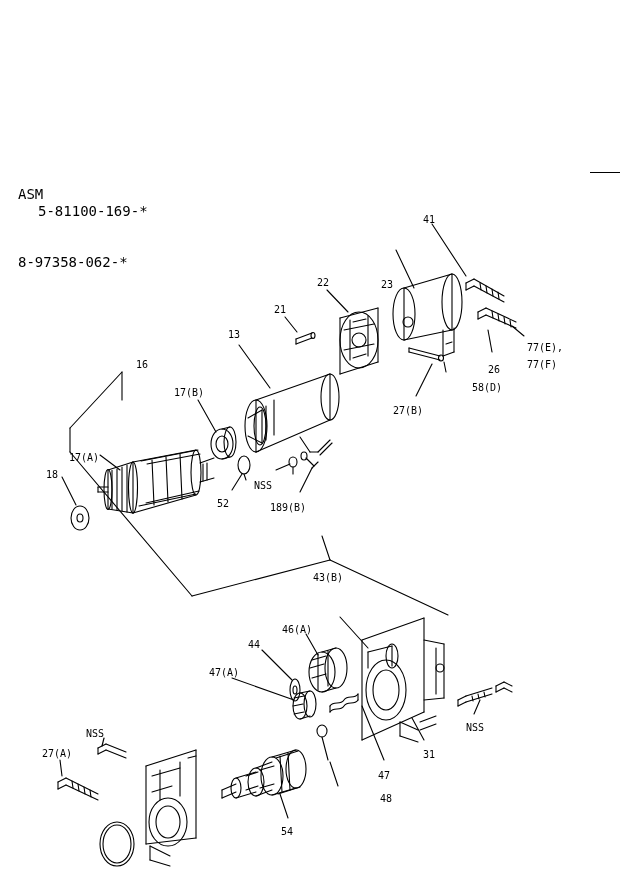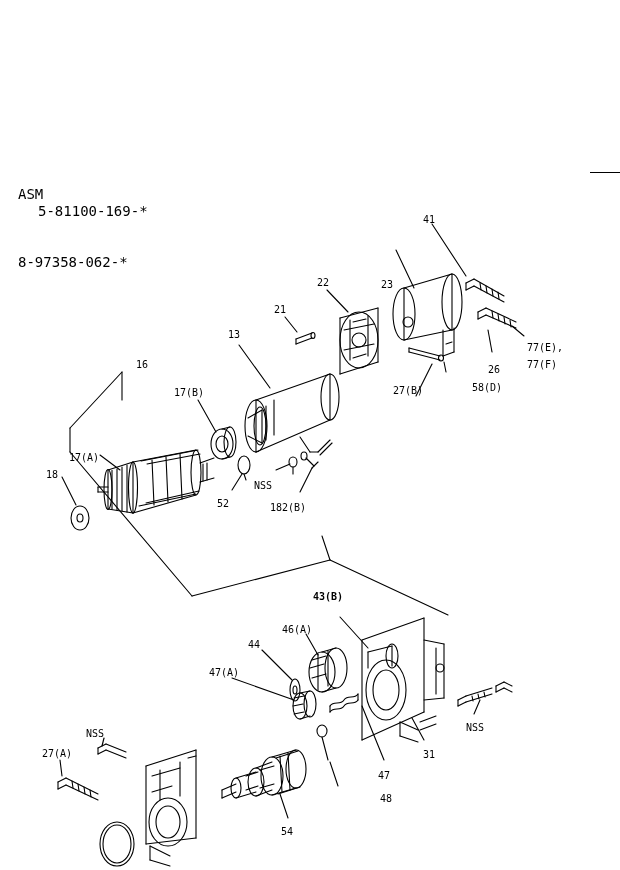--- a/index.html
+++ b/index.html
@@ -381,25 +381,25 @@
   <div class="lbl" style="left:69px; top:450px;">17(A)</div>
   <div class="lbl" style="left:46px; top:467px;">18</div>
   <div class="lbl" style="left:274px; top:302px;">21</div>
   <div class="lbl" style="left:317px; top:275px;">22</div>
   <div class="lbl" style="left:381px; top:238px;margin-top:39px;">23</div>
   <div class="lbl" style="left:423px; top:212px;">41</div>
   <div class="lbl" style="left:527px; top:340px;">77(E),</div>
   <div class="lbl" style="left:527px; top:357px;">77(F)</div>
   <div class="lbl" style="left:488px; top:362px;">26</div>
   <div class="lbl" style="left:427px; top:380px;margin-left:45px;">58(D)</div>
-  <div class="lbl" style="left:393px; top:383px;">27(B)</div>
+  <div class="lbl" style="left:393px; top:403px;">27(B)</div>
   <div class="lbl" style="left:217px; top:496px;">52</div>
   <div class="lbl" style="left:254px; top:478px;">NSS</div>
-  <div class="lbl" style="left:270px; top:500px;">182(B)</div>
-  <div class="lbl" style="left:313px; top:589px;font-weight:bold;">43(B)</div>
+  <div class="lbl" style="left:270px; top:500px;">189(B)</div>
+  <div class="lbl" style="left:313px; top:570px;">43(B)</div>
   <div class="lbl" style="left:282px; top:622px;">46(A)</div>
   <div class="lbl" style="left:248px; top:637px;">44</div>
   <div class="lbl" style="left:209px; top:665px;">47(A)</div>
   <div class="lbl" style="left:466px; top:720px;">NSS</div>
   <div class="lbl" style="left:423px; top:747px;">31</div>
   <div class="lbl" style="left:378px; top:768px;">47</div>
   <div class="lbl" style="left:341px; top:791px;margin-left:39px;">48</div>
   <div class="lbl" style="left:281px; top:824px;">54</div>
   <div class="lbl" style="left:86px; top:726px;">NSS</div>
   <div class="lbl" style="left:42px; top:746px;">27(A)</div>

